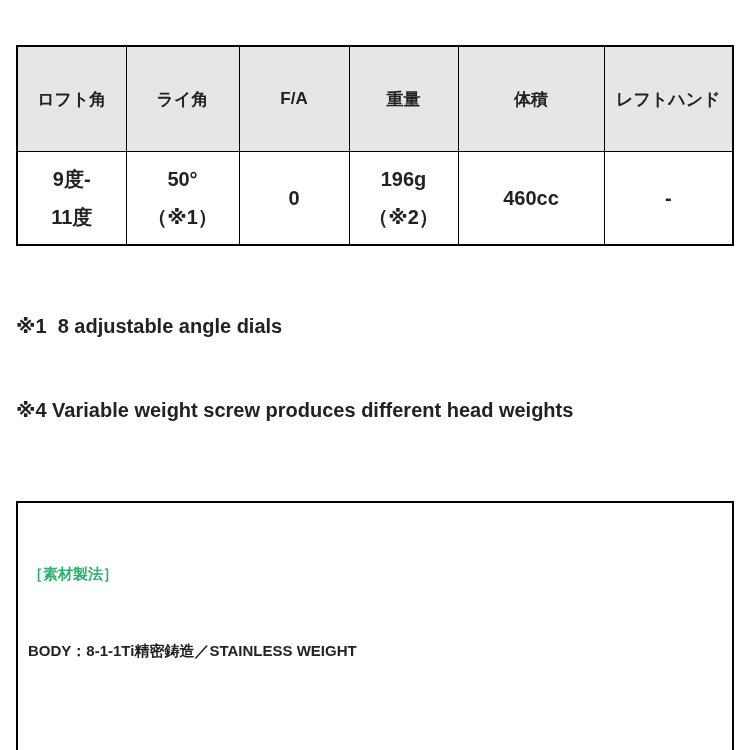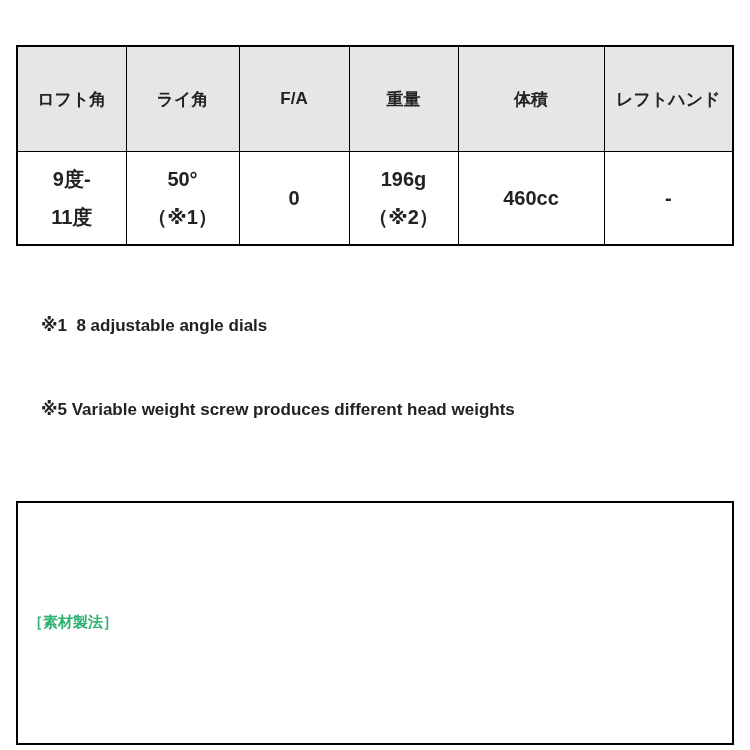--- a/index.html
+++ b/index.html
@@ -25,28 +25,28 @@
     border:1px solid var(--border-black);
     text-align:center;vertical-align:middle;padding:4px;
   }
   table.spec th{
     background:var(--table-header-bg);
     height:96px;font-size:17px;font-weight:700;
   }
   table.spec td{height:84px;font-size:20px;font-weight:700;}
   .cell-line{line-height:38px;min-height:0;}
 
-  .notes{margin-top:10px;font-size:17px;line-height:28px;white-space:pre-wrap;margin-left:25px;}
+  .notes{margin-top:10px;font-size:20px;line-height:28px;white-space:pre-wrap;}
 
   .box{
     margin-top:21px;border:2px solid var(--border-black);
     padding:7px 10px 6px 10px;
     font-size:15px;line-height:25.5px;white-space:pre-wrap;
   }
-  .green{color:var(--accent-green);margin-top:48px;}
+  .green{color:var(--accent-green);}
 </style>
 </head>
 <body>
 
 <div class="page">
 
   <table class="spec">
     <colgroup>
       <col style="width:109px">
         <col style="width:113px">
@@ -87,22 +87,23 @@
         </td>
         <td>
           <div class="cell-line">-</div>
         </td>
       </tr>
     </tbody>
   </table>
 
   <div class="notes">
     <div>※1  8 adjustable angle dials</div>
-    <div>※5 Variable weight screw produces different head weights</div>
+    <div>※4 Variable weight screw produces different head weights</div>
   </div>
 
   <div class="box">
     <div class="green">［素材製法］</div>
+    <div>BODY：8-1-1Ti精密鋳造／STAINLESS WEIGHT</div>
     
     
   </div>
 
 </div>
 
 </body></html>

